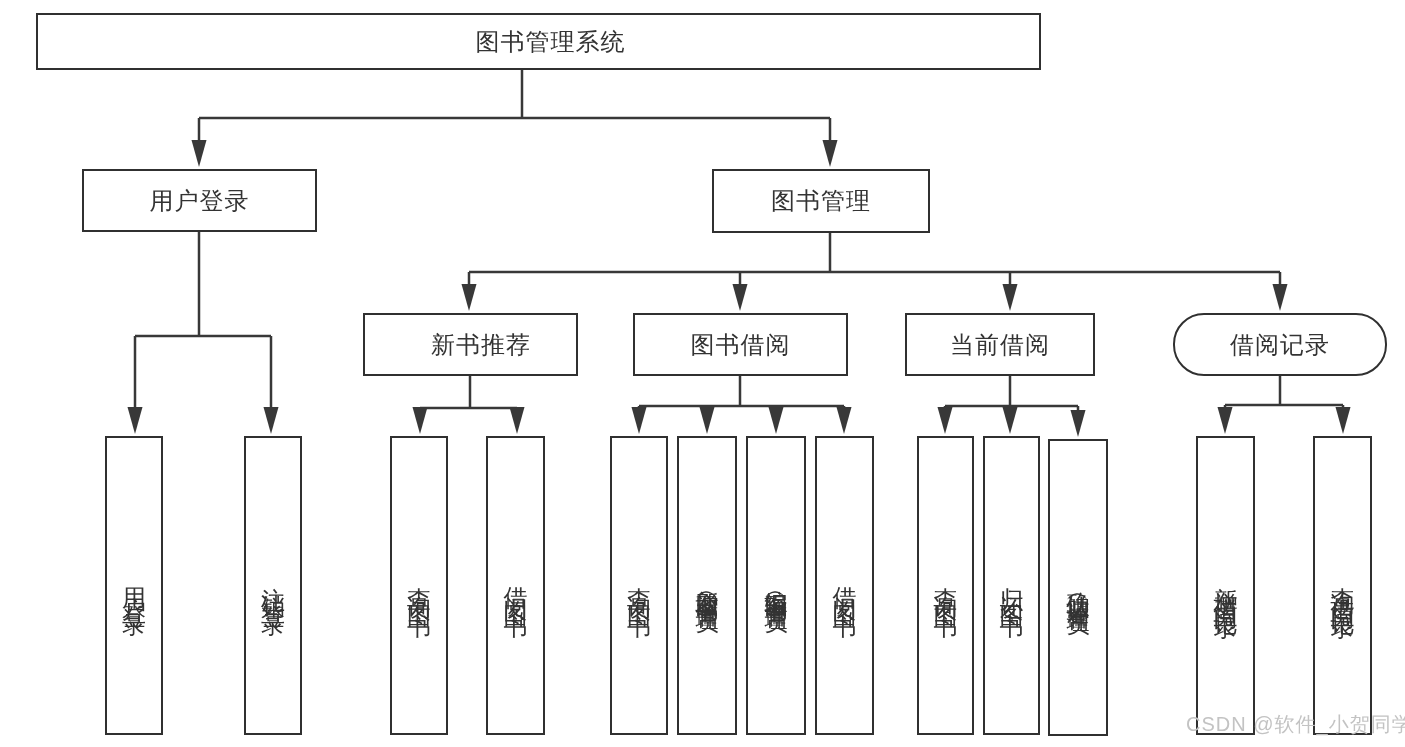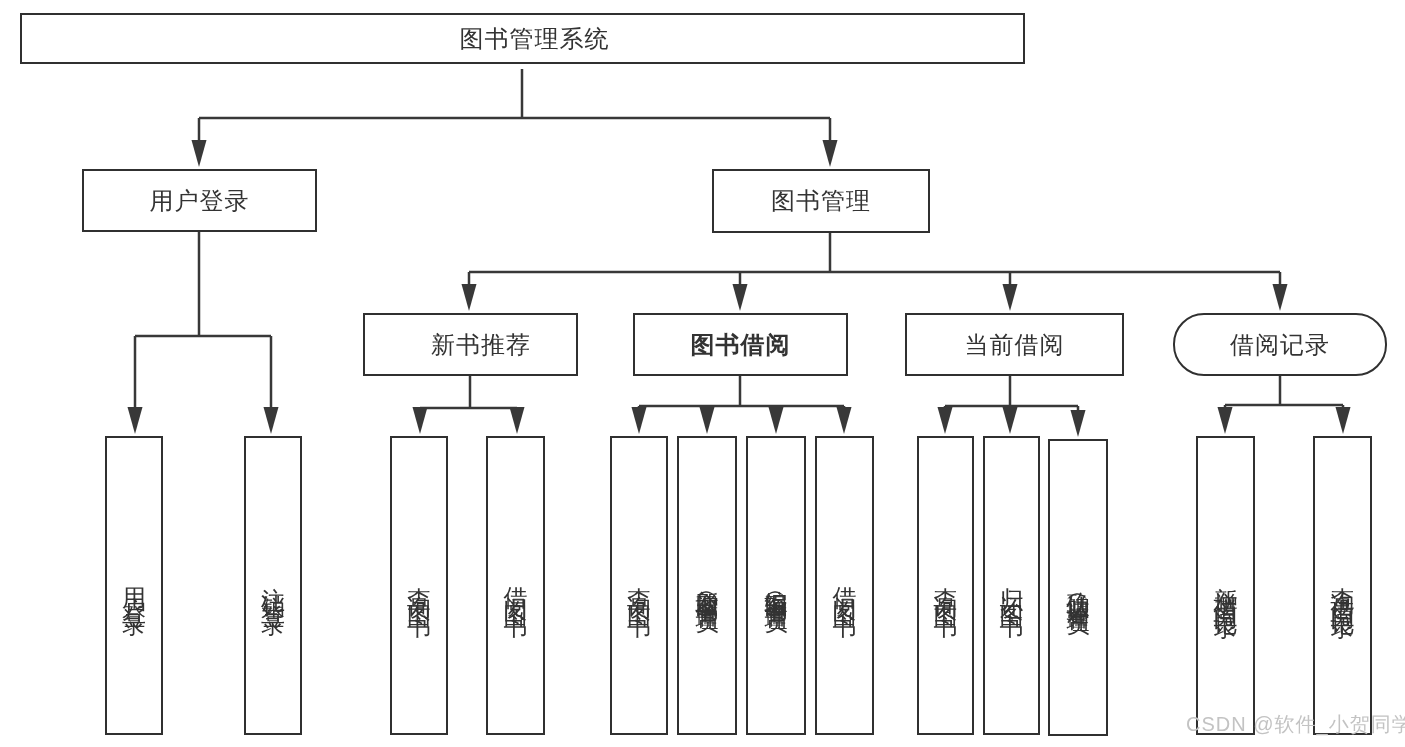--- a/index.html
+++ b/index.html
@@ -81,28 +81,28 @@
       <polygon points="768.5,407 783.5,407 776,434"></polygon>
       <polygon points="836.5,407 851.5,407 844,434"></polygon>
       <polygon points="937.5,407 952.5,407 945,434"></polygon>
       <polygon points="1002.5,407 1017.5,407 1010,434"></polygon>
       <polygon points="1070.5,410 1085.5,410 1078,437"></polygon>
       <polygon points="1217.5,407 1232.5,407 1225,434"></polygon>
       <polygon points="1335.5,407 1350.5,407 1343,434"></polygon>
     </g>
   </svg>
 
-  <div class="box" style="left:20px;top:13px;width:1005px;height:51px;padding-left:24px;">图书管理系统</div>
+  <div class="box" style="left:36px;top:13px;width:1005px;height:57px;padding-left:24px;">图书管理系统</div>
 
   <div class="box" style="left:82px;top:169px;width:235px;height:63px;">用户登录</div>
   <div class="box" style="left:712px;top:169px;width:218px;height:64px;">图书管理</div>
 
   <div class="box" style="left:363px;top:313px;width:215px;height:63px;padding-left:21px;">新书推荐</div>
-  <div class="box" style="left:633px;top:313px;width:215px;height:63px;font-weight:bold;">图书借阅</div>
-  <div class="box" style="left:905px;top:313px;width:219px;height:63px;">当前借阅</div>
+  <div class="box" style="left:633px;top:313px;width:215px;height:63px;">图书借阅</div>
+  <div class="box" style="left:905px;top:313px;width:190px;height:63px;">当前借阅</div>
   <div class="box" style="left:1173px;top:313px;width:214px;height:63px;border-radius:31px;">借阅记录</div>
 
   <div class="box vbox" style="left:105px;top:436px;width:58px;height:299px;">用户登录</div>
   <div class="box vbox" style="left:244px;top:436px;width:58px;height:299px;">注销登录</div>
 
   <div class="box vbox" style="left:390px;top:436px;width:58px;height:299px;">查询图书</div>
   <div class="box vbox" style="left:486px;top:436px;width:59px;height:299px;">借阅图书</div>
 
   <div class="box vbox" style="left:610px;top:436px;width:58px;height:299px;">查询图书</div>
   <div class="box vbox long" style="left:677px;top:436px;width:60px;height:299px;">新增图书（管理员）</div>

